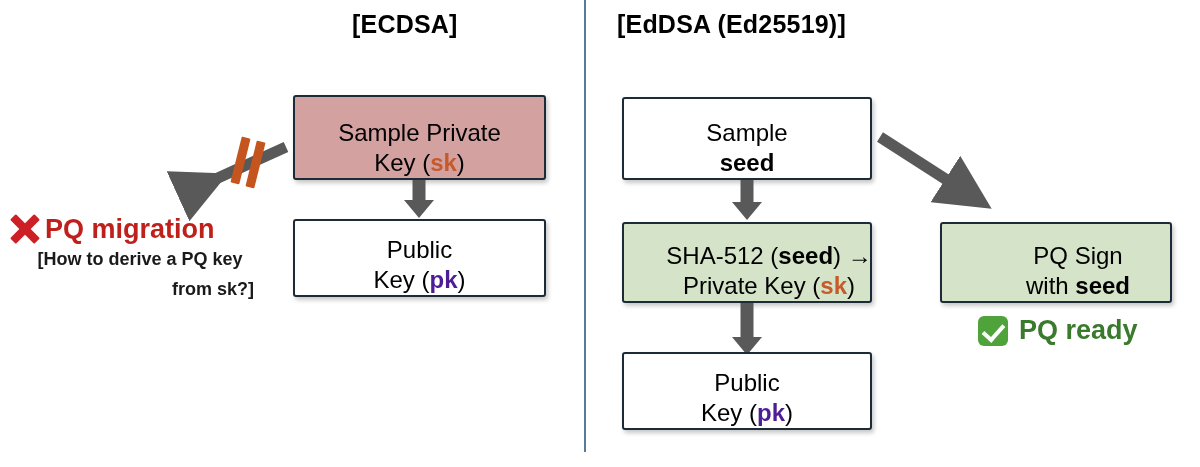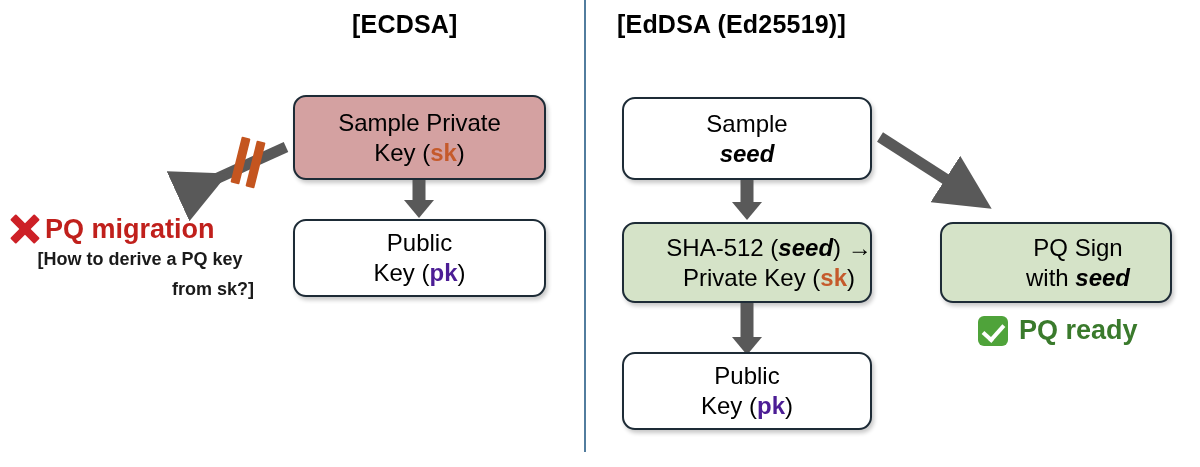--- a/index.html
+++ b/index.html
@@ -36,39 +36,39 @@
     color: #000000;
     letter-spacing: .2px;
     white-space: nowrap;
   }
 
   
   .node {
     position: absolute;
     box-sizing: border-box;
     border: 2.5px solid #1d2b36;
-    border-radius: 13px;
+    border-radius: 3px;
     background: #ffffff;
     display: flex;
     flex-direction: column;
     align-items: center;
-    justify-content: center;
+    justify-content: flex-end;
     text-align: center;
     font-size: 24px;
     line-height: 1.25;
     color: #000000;
     box-shadow: 2px 3px 4px rgba(0,0,0,.22);
   }
   .node .line { display: block; white-space: nowrap; }
   .node.pink  { background: #d4a1a1; }
   .node.green { background: #d5e3c8; padding-left: 44px; }
 
   .sk { color: #c55a2b; font-weight: bold; }
   .pk { color: #4c1d95; font-weight: bold; }
-  .b  { font-weight: bold; font-style: italic; }
+  .b  { font-weight: bold; }
 
   
   .arrow-v {
     position: absolute;
     width: 0;
     height: 0;
   }
   .arrow-v .shaft {
     position: absolute;
     left: 50%;

